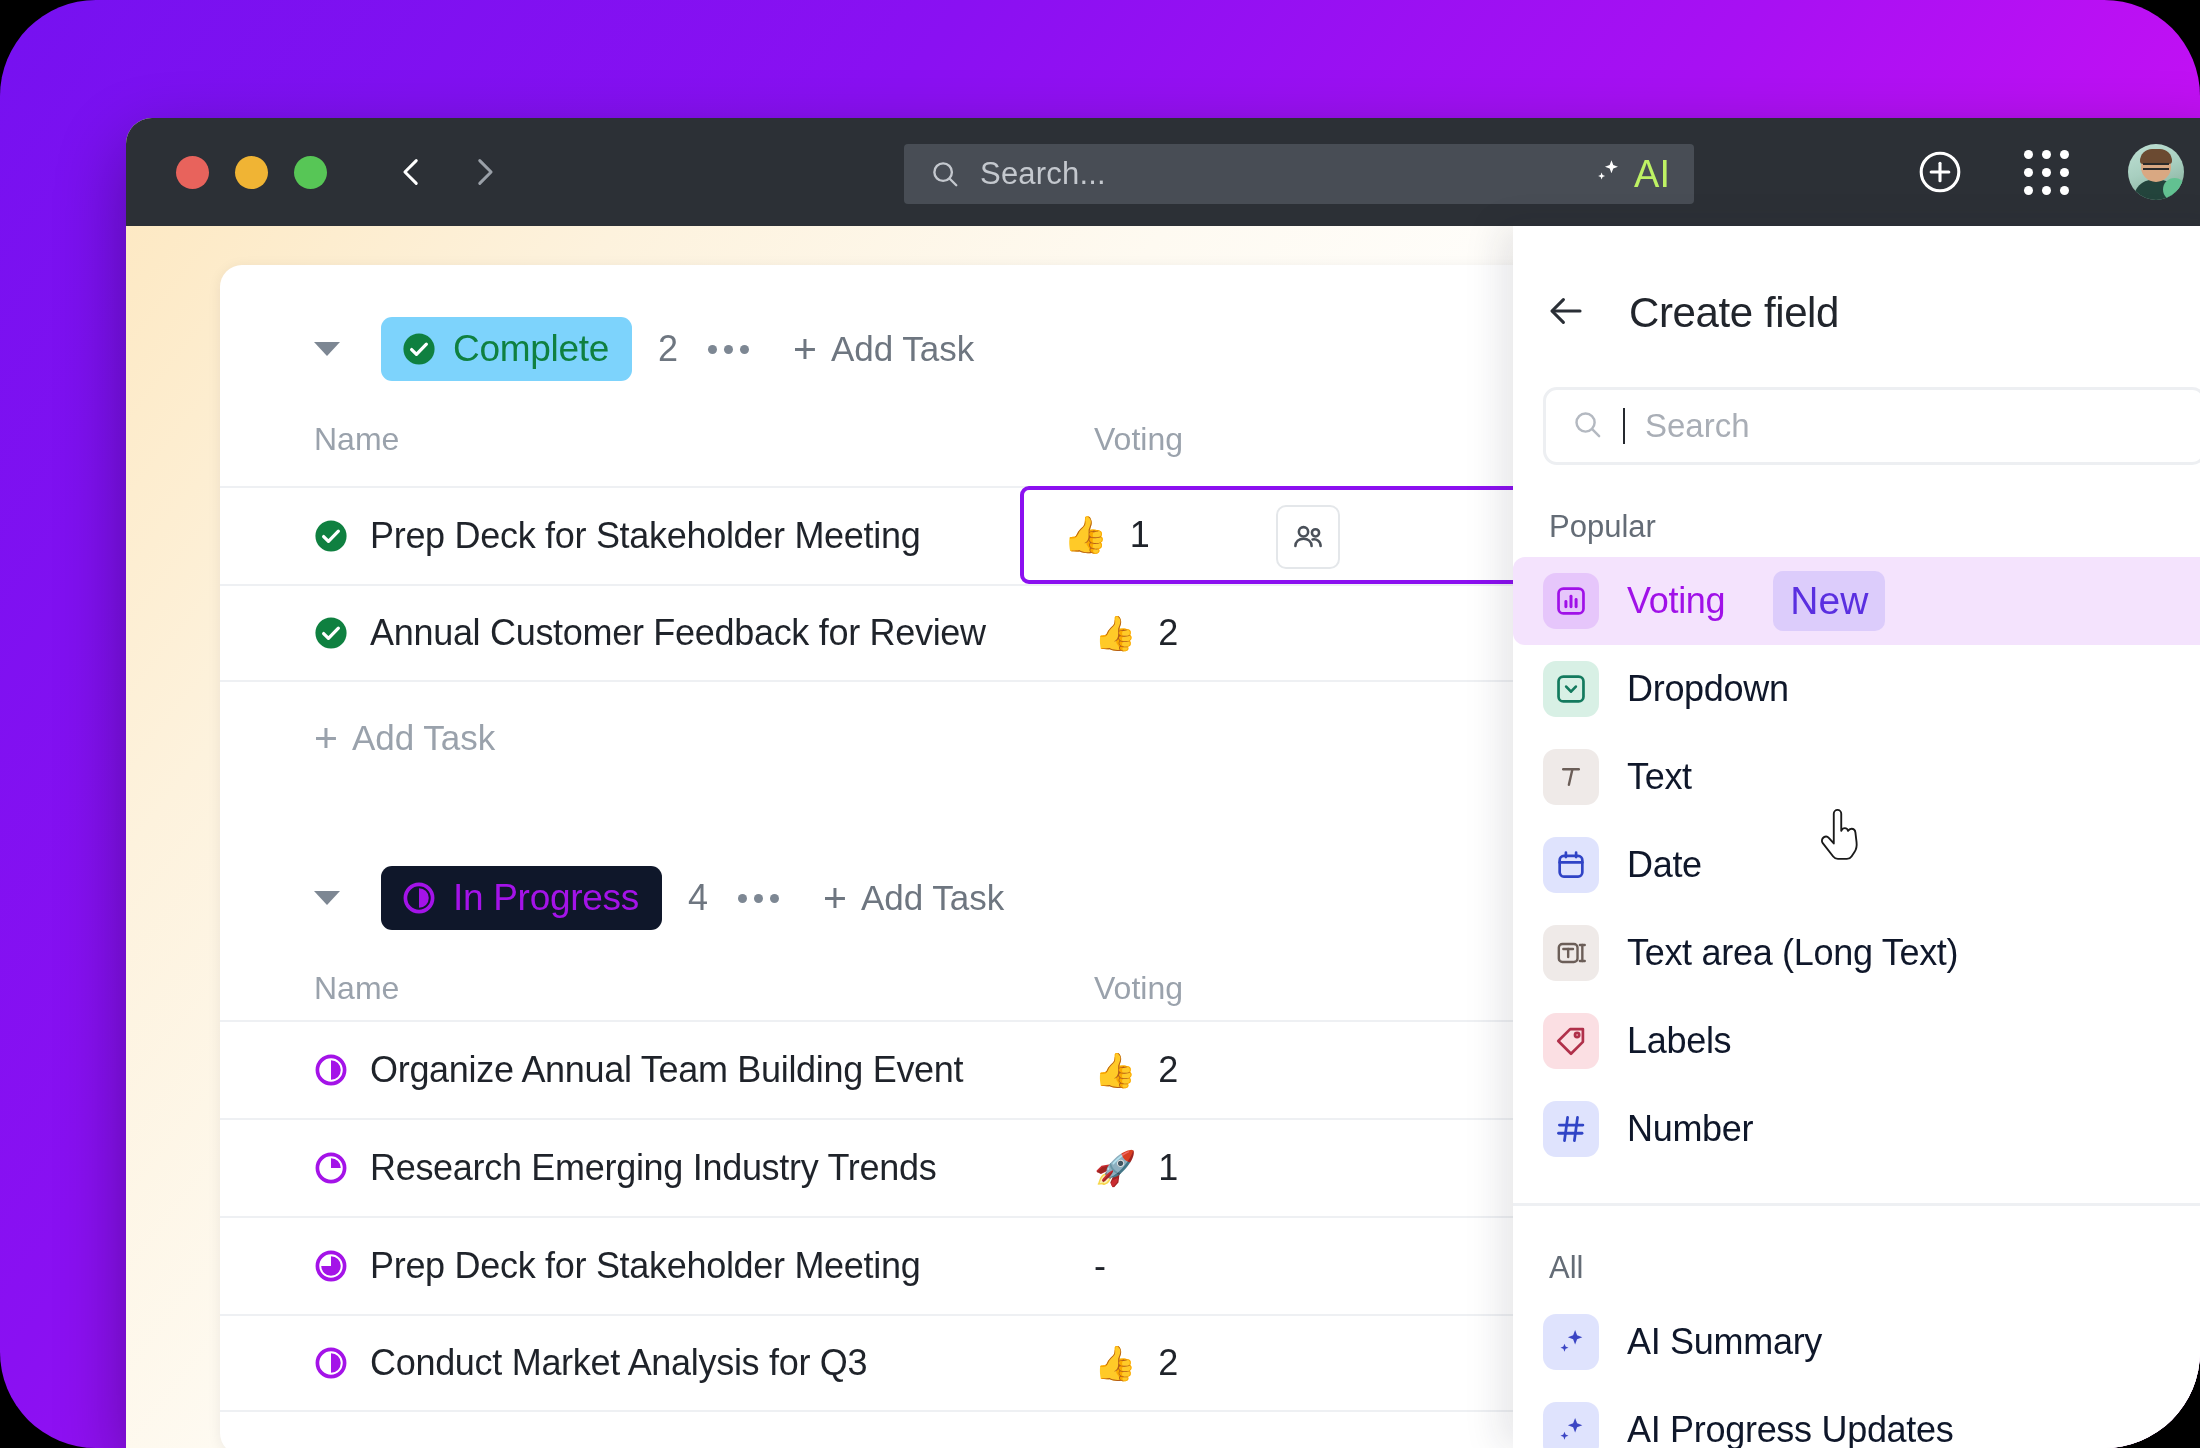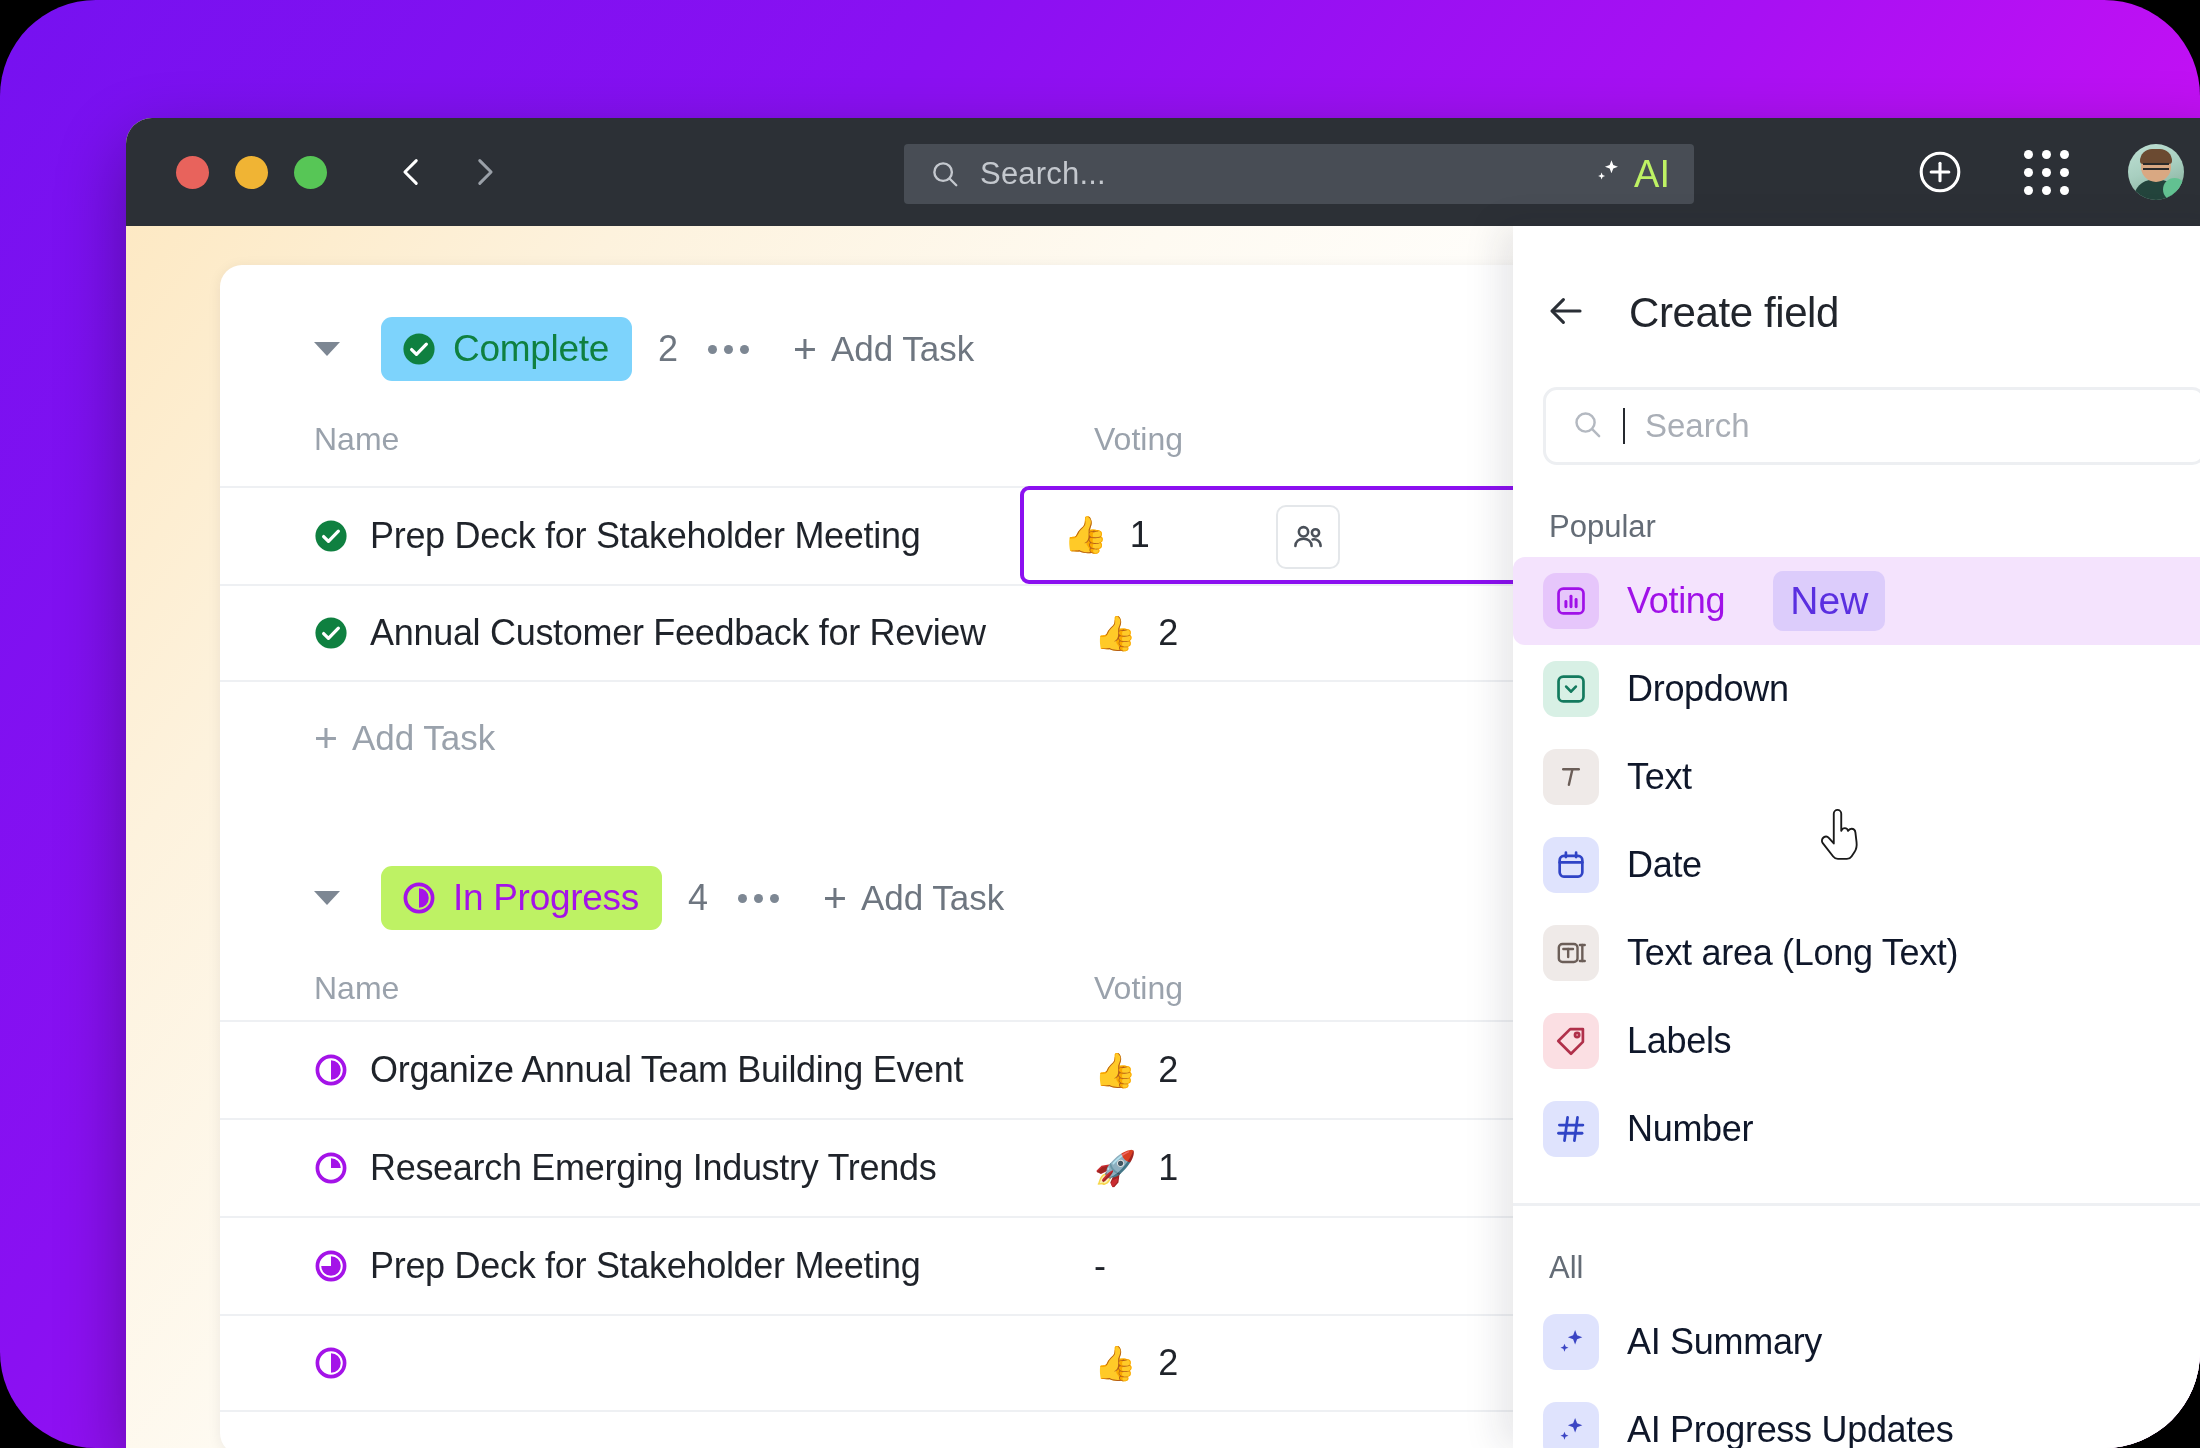--- a/index.html
+++ b/index.html
@@ -119,21 +119,21 @@
 
   .group-header { display: flex; align-items: center; padding-left: 94px; }
   .caret { width: 0; height: 0; border-left: 13px solid transparent; border-right: 13px solid transparent;
            border-top: 14px solid #7d8793; margin-right: 41px; cursor: pointer; }
   .status-pill {
     display: inline-flex; align-items: center; gap: 17px;
     padding: 11px 23px 11px 21px; border-radius: 11px;
     font-size: 37px; font-weight: 400; letter-spacing: -.3px;
   }
   .status-pill.complete { background: #7dd3fc; color: #0f8040; }
-  .status-pill.inprogress { background: #bef264; color: #a413e8; }
+  .status-pill.inprogress { background: #0f172a; color: #a413e8; }
   .group-count { margin-left: 26px; font-size: 36px; color: #6e7680; }
   .group-dots { margin-left: 30px; display: flex; gap: 7px; align-items: center; cursor: pointer; }
   .group-dots i { width: 9px; height: 9px; border-radius: 50%; background: #7d8793; display: block; }
   .group-add {
     margin-left: 44px; display: flex; align-items: center; gap: 14px;
     color: #6e7680; font-size: 35px; cursor: pointer;
   }
   .plus { font-size: 41px; line-height: 0.7; color: #6e7680; font-weight: 300; }
 
   .col-head { display: flex; padding-left: 94px; margin-top: 40px; }
@@ -432,20 +432,21 @@
               <span>-</span>
             </span>
           </div>
 
           <div class="trow">
             <span class="tname">
               <svg class="status-ico" viewBox="0 0 24 24">
                   <circle cx="12" cy="12" r="9.6" fill="none" stroke="#a413e8" stroke-width="2.6"></circle>
                   <path d="M12 5.1 A6.9 6.9 0 0 1 12 18.9 Z" fill="#a413e8"></path>
                 </svg>
+              <span class="ttext">Conduct Market Analysis for Q3</span>
             </span>
             <span class="tvote">
               <span class="emoji">👍</span>
               <span>2</span>
             </span>
           </div>
         </div>
 
       </div>
 

